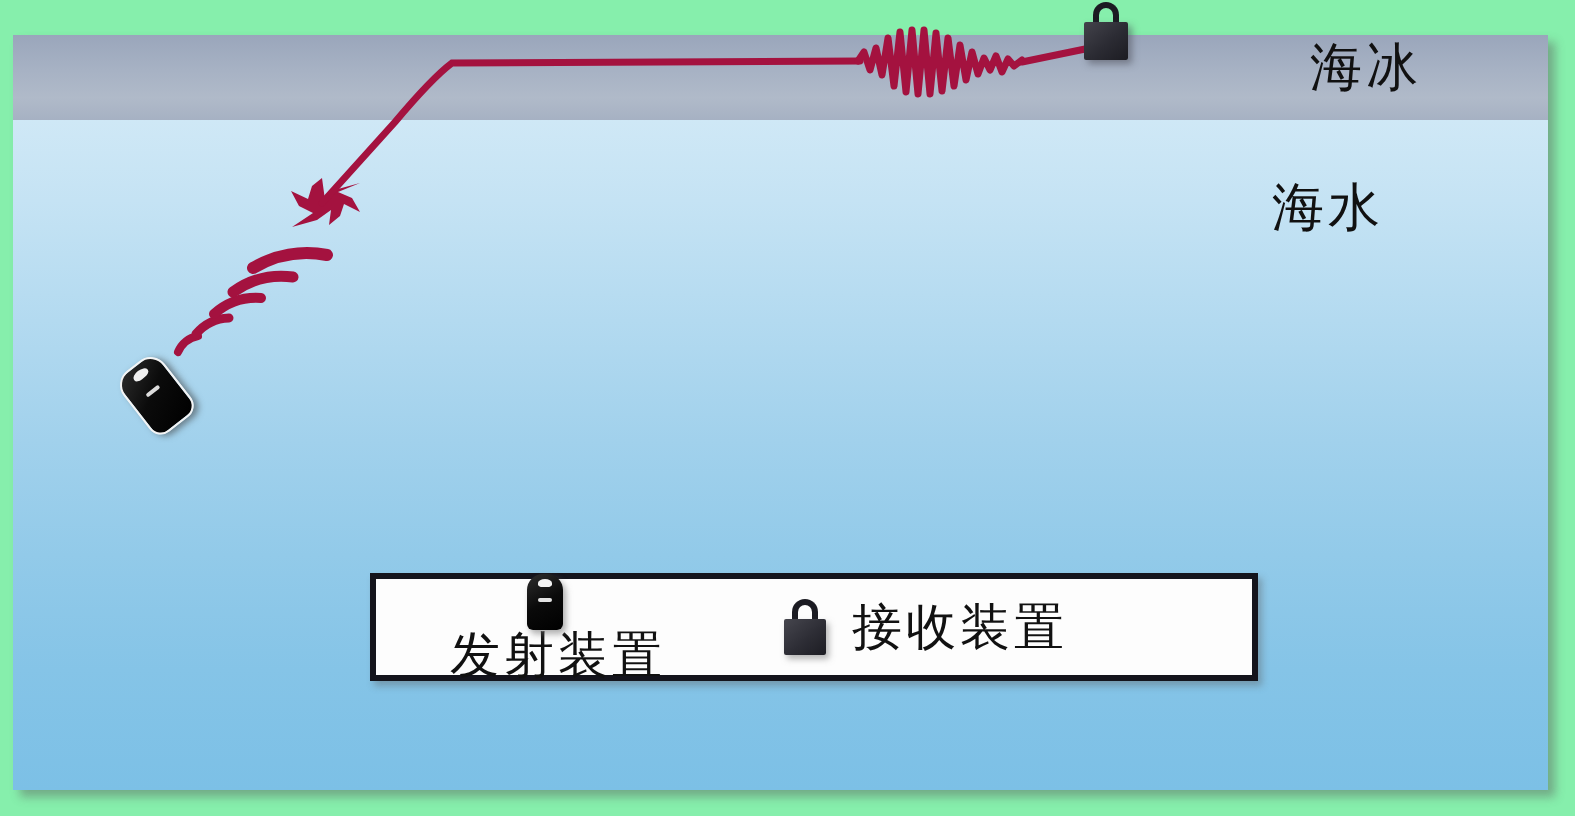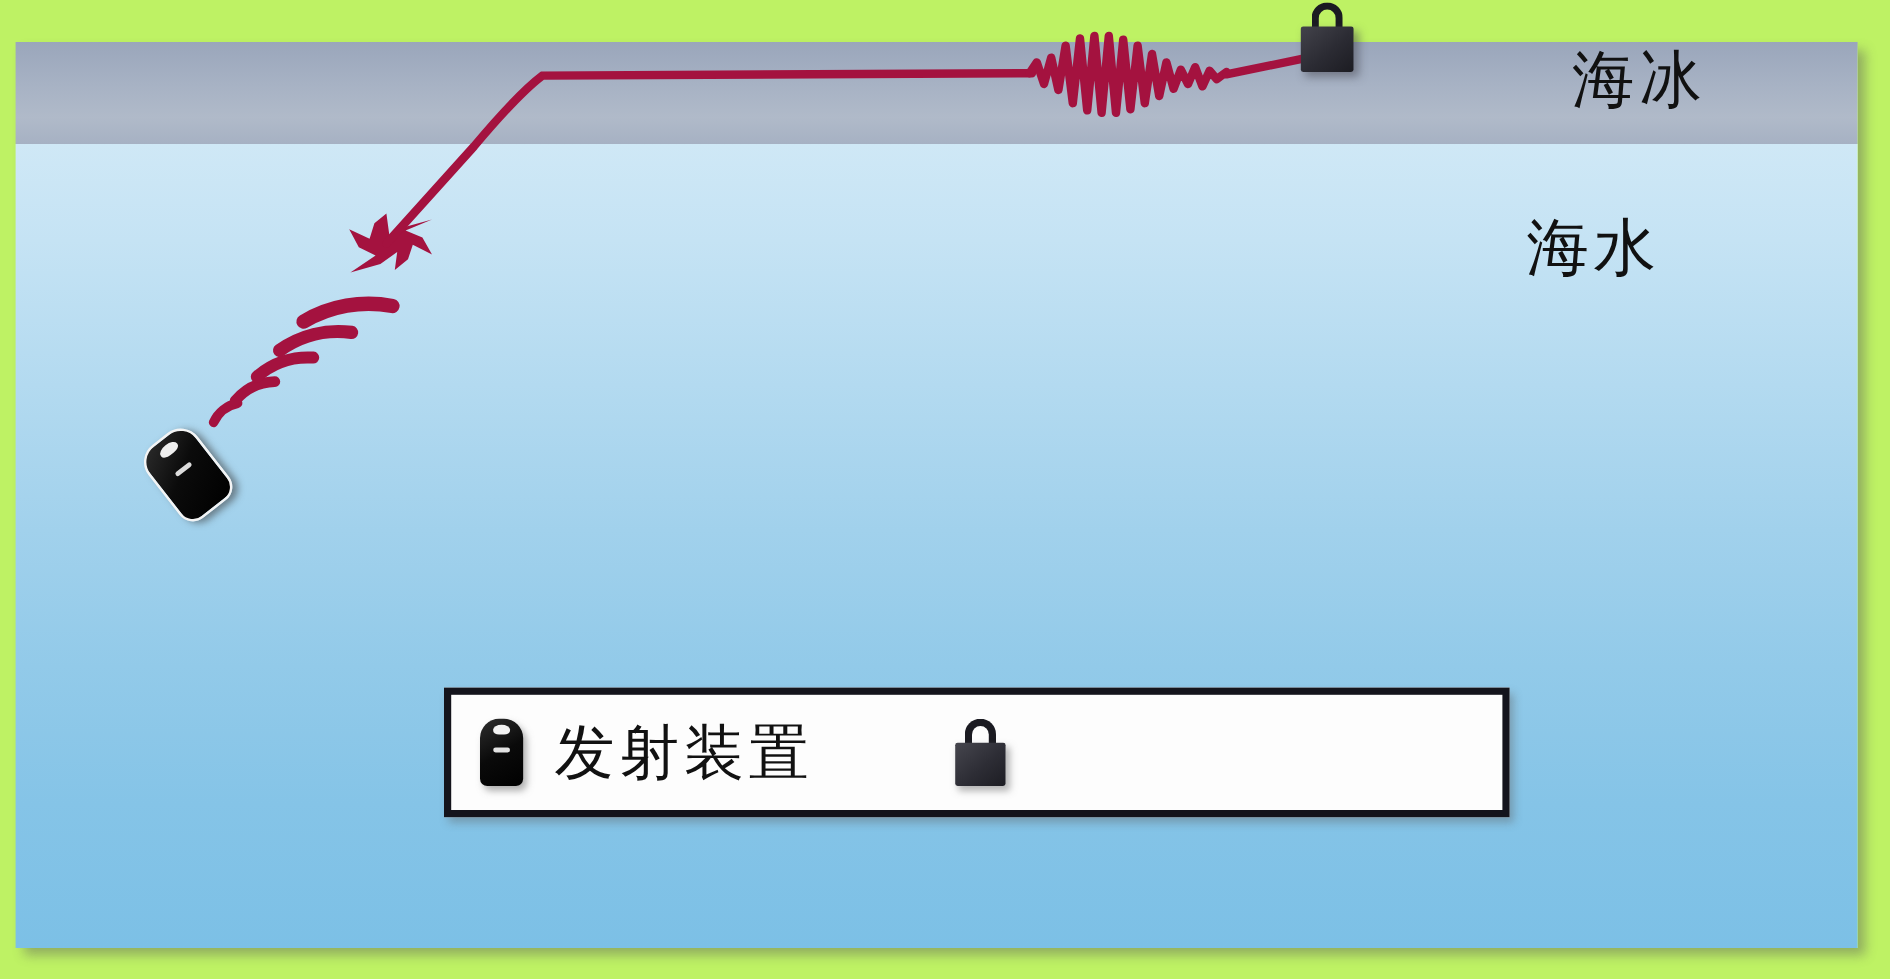--- a/index.html
+++ b/index.html
@@ -7,21 +7,21 @@
     padding: 0;
     background: #ffffff;
   }
   body {
     font-family: "Liberation Serif", "DejaVu Serif", serif;
   }
   #stage {
     position: relative;
     width: 1575px;
     height: 816px;
-    background: #bef264;
+    background: #86efac;
     overflow: hidden;
   }
 
   
   #scene {
     position: absolute;
     left: 13px;
     top: 35px;
     width: 1535px;
     height: 755px;
@@ -152,21 +152,21 @@
     border: 6px solid #14141c;
     box-sizing: border-box;
     box-shadow: 4px 5px 7px rgba(90,90,90,0.4);
     display: flex;
     align-items: center;
   }
   .legend-entry {
     display: flex;
     align-items: center;
   }
-  #legend-entry-transmitter { margin-left: 24px; }
+  #legend-entry-transmitter { margin-left: 48px; flex-direction: column; }
   #legend-entry-receiver { margin-left: 118px; }
   .legend-text {
     font-size: 50px;
     line-height: 1;
     color: #111111;
     letter-spacing: 4px;
     margin-left: 26px;
     white-space: nowrap;
     font-family: "Liberation Serif", "DejaVu Serif", serif;
   }
@@ -296,17 +296,18 @@
         <div class="dash"></div>
       </div>
       <div class="legend-text">发射装置</div>
     </div>
 
     <div class="legend-entry" id="legend-entry-receiver">
       <div class="legend-icon-receiver">
         <div class="shackle"></div>
         <div class="lock-body"></div>
       </div>
+      <div class="legend-text">接收装置</div>
     </div>
 
   </div>
 
 </div>
 
 </body></html>

